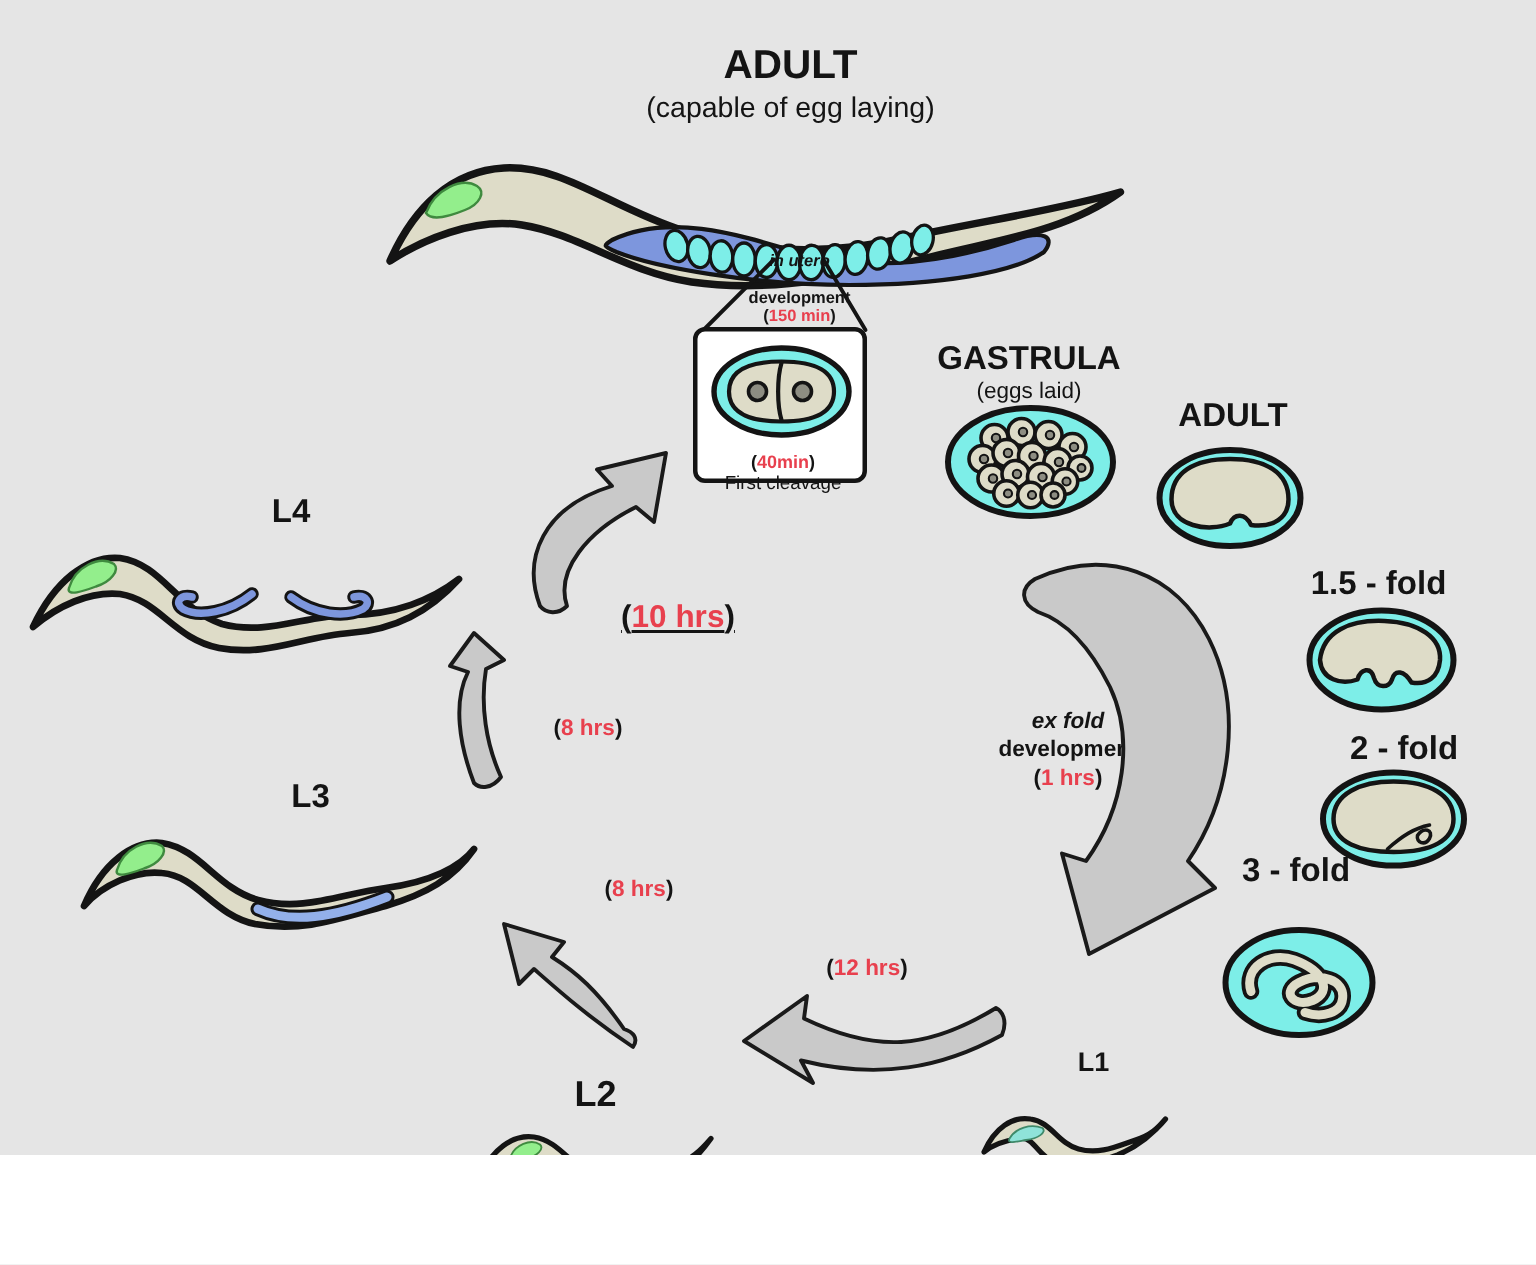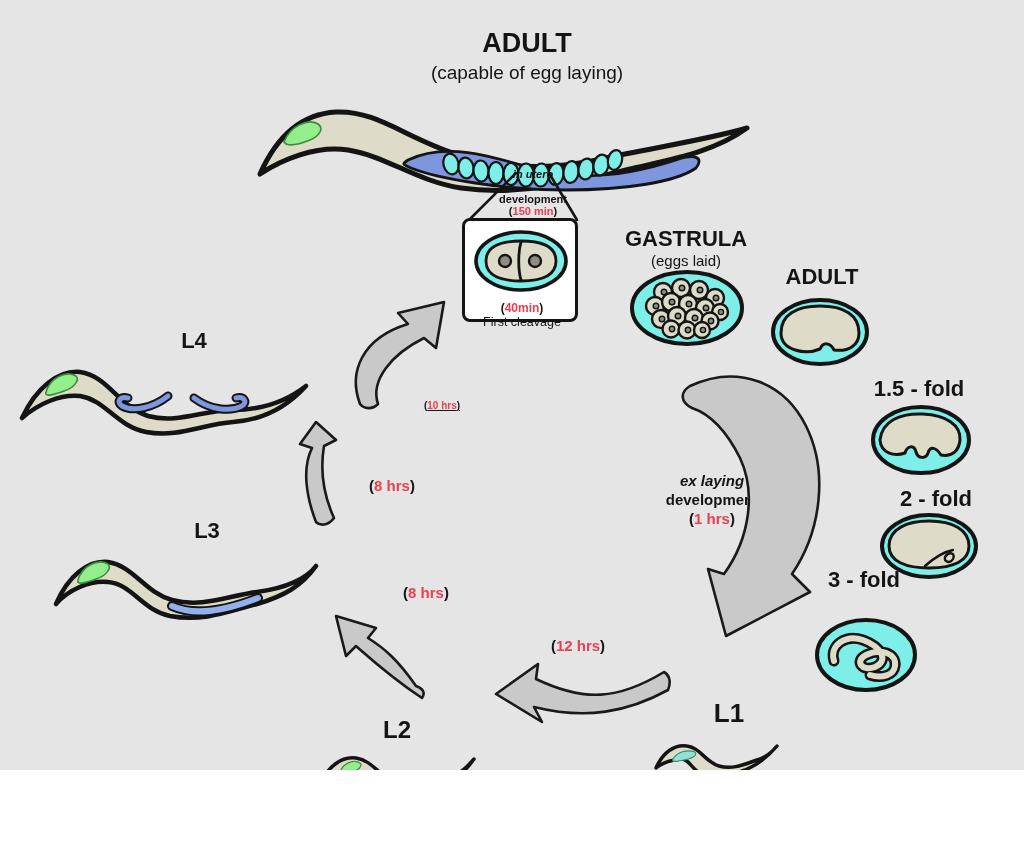--- a/index.html
+++ b/index.html
@@ -143,25 +143,25 @@
     <path class="embryo" stroke-width="2.4" d="M 68,47 C 72,41 79,43 76,49 C 73,54 67,52 68,47 Z"></path>
   </svg>
 
   <div class="abs ctr b" style="left:864px;top:567px;font-size:22px;">3 - fold</div>
   <svg class="abs" style="left:812px;top:616px;" width="108" height="78" viewBox="0 0 108 78">
     <ellipse class="egg-shell" stroke-width="4" cx="54" cy="39" rx="49" ry="35"></ellipse>
     <path class="tube-out" stroke-width="11" d="M 22,45 C 17,29 34,18 51,24 C 70,31 77,45 63,51 C 50,56 42,45 54,39 C 68,32 85,37 83,50 C 82,59 70,63 58,59"></path>
     <path class="tube-tan" stroke-width="6" d="M 22,45 C 17,29 34,18 51,24 C 70,31 77,45 63,51 C 50,56 42,45 54,39 C 68,32 85,37 83,50 C 82,59 70,63 58,59"></path>
   </svg>
 
-  <div class="abs ctr b it" style="left:712px;top:472px;font-size:15px;">ex laying</div>
+  <div class="abs ctr b it" style="left:712px;top:472px;font-size:15px;">ex fold</div>
   <div class="abs ctr b" style="left:712px;top:491px;font-size:15px;">development</div>
   <div class="abs ctr" style="left:712px;top:510px;font-size:15px;"><span class="paren">(</span><span class="t-red">1 hrs</span><span class="paren">)</span></div>
 
-  <div class="abs ctr" style="left:442px;top:400px;font-size:10px;text-decoration:underline;"><span class="paren">(</span><span class="t-red">10 hrs</span><span class="paren">)</span></div>
+  <div class="abs ctr" style="left:452px;top:400px;font-size:21px;text-decoration:underline;"><span class="paren">(</span><span class="t-red">10 hrs</span><span class="paren">)</span></div>
   <div class="abs ctr" style="left:392px;top:477px;font-size:15px;"><span class="paren">(</span><span class="t-red">8 hrs</span><span class="paren">)</span></div>
   <div class="abs ctr" style="left:426px;top:584px;font-size:15px;"><span class="paren">(</span><span class="t-red">8 hrs</span><span class="paren">)</span></div>
   <div class="abs ctr" style="left:578px;top:637px;font-size:15px;"><span class="paren">(</span><span class="t-red">12 hrs</span><span class="paren">)</span></div>
 
   <svg class="abs" style="left:346px;top:280px;" width="135" height="132" viewBox="0 0 135 132">
     <path class="arrow" d="M 14,124 C 2,92 16,58 62,44 L 52,33 L 98,22 L 90,68 L 78,58 C 46,74 24,100 32,124 C 26,130 18,129 14,124 Z"></path>
   </svg>
   <svg class="abs" style="left:288px;top:418px;" width="72" height="112" viewBox="0 0 72 112">
     <path class="arrow" d="M 28,104 C 18,78 14,50 24,30 L 12,26 L 28,4 L 48,22 L 36,28 C 32,52 36,78 46,100 C 40,108 32,108 28,104 Z"></path>
   </svg>
@@ -197,20 +197,20 @@
 
   <div class="abs ctr b" style="left:397px;top:716px;font-size:24px;">L2</div>
   <svg class="abs" style="left:316px;top:746px;" width="162" height="58" viewBox="0 0 162 58">
     <path class="w-body" stroke-width="3.5" d="M 3,40 C 12,20 26,10 40,12 C 58,15 64,32 82,38 C 100,44 115,36 130,32 C 145,28 152,20 158,13
          C 148,27 138,36 125,42 C 108,48 92,54 76,50 C 58,46 52,28 38,28 C 24,28 12,32 3,40 Z"></path>
     <path class="pharynx" style="stroke-width:1.2" d="M 24,26 C 27,17 38,13 44,17 C 47,20 42,25 35,26 C 29,27 22,30 24,26 Z"></path>
     <path class="tube-out" stroke-width="6.5" d="M 80,43 C 92,48 104,46 114,38"></path>
     <path class="tube-lblue" stroke-width="3.6" d="M 80,43 C 92,48 104,46 114,38"></path>
   </svg>
 
-  <div class="abs ctr b" style="left:729px;top:698px;font-size:26px;">L1</div>
+  <div class="abs ctr b" style="left:729px;top:698px;font-size:18px;">L1</div>
   <svg class="abs" style="left:653px;top:736px;" width="128" height="50" viewBox="0 0 128 50">
     <path class="w-body" stroke-width="3.5" d="M 3,32 C 10,16 22,8 34,10 C 48,12 52,26 66,30 C 80,34 92,28 104,24 C 114,21 119,16 124,10
          C 114,22 104,29 92,34 C 78,39 64,44 52,40 C 40,36 36,22 28,23 C 18,24 9,27 3,32 Z"></path>
     <path style="fill:var(--l1cyan);stroke:#3f8a6a;stroke-width:1.2;" d="M 20,23 C 24,16 34,13 42,16 C 45,19 39,23 31,24 C 25,25 18,27 20,23 Z"></path>
   </svg>
 
 </div>
 
 </body></html>

